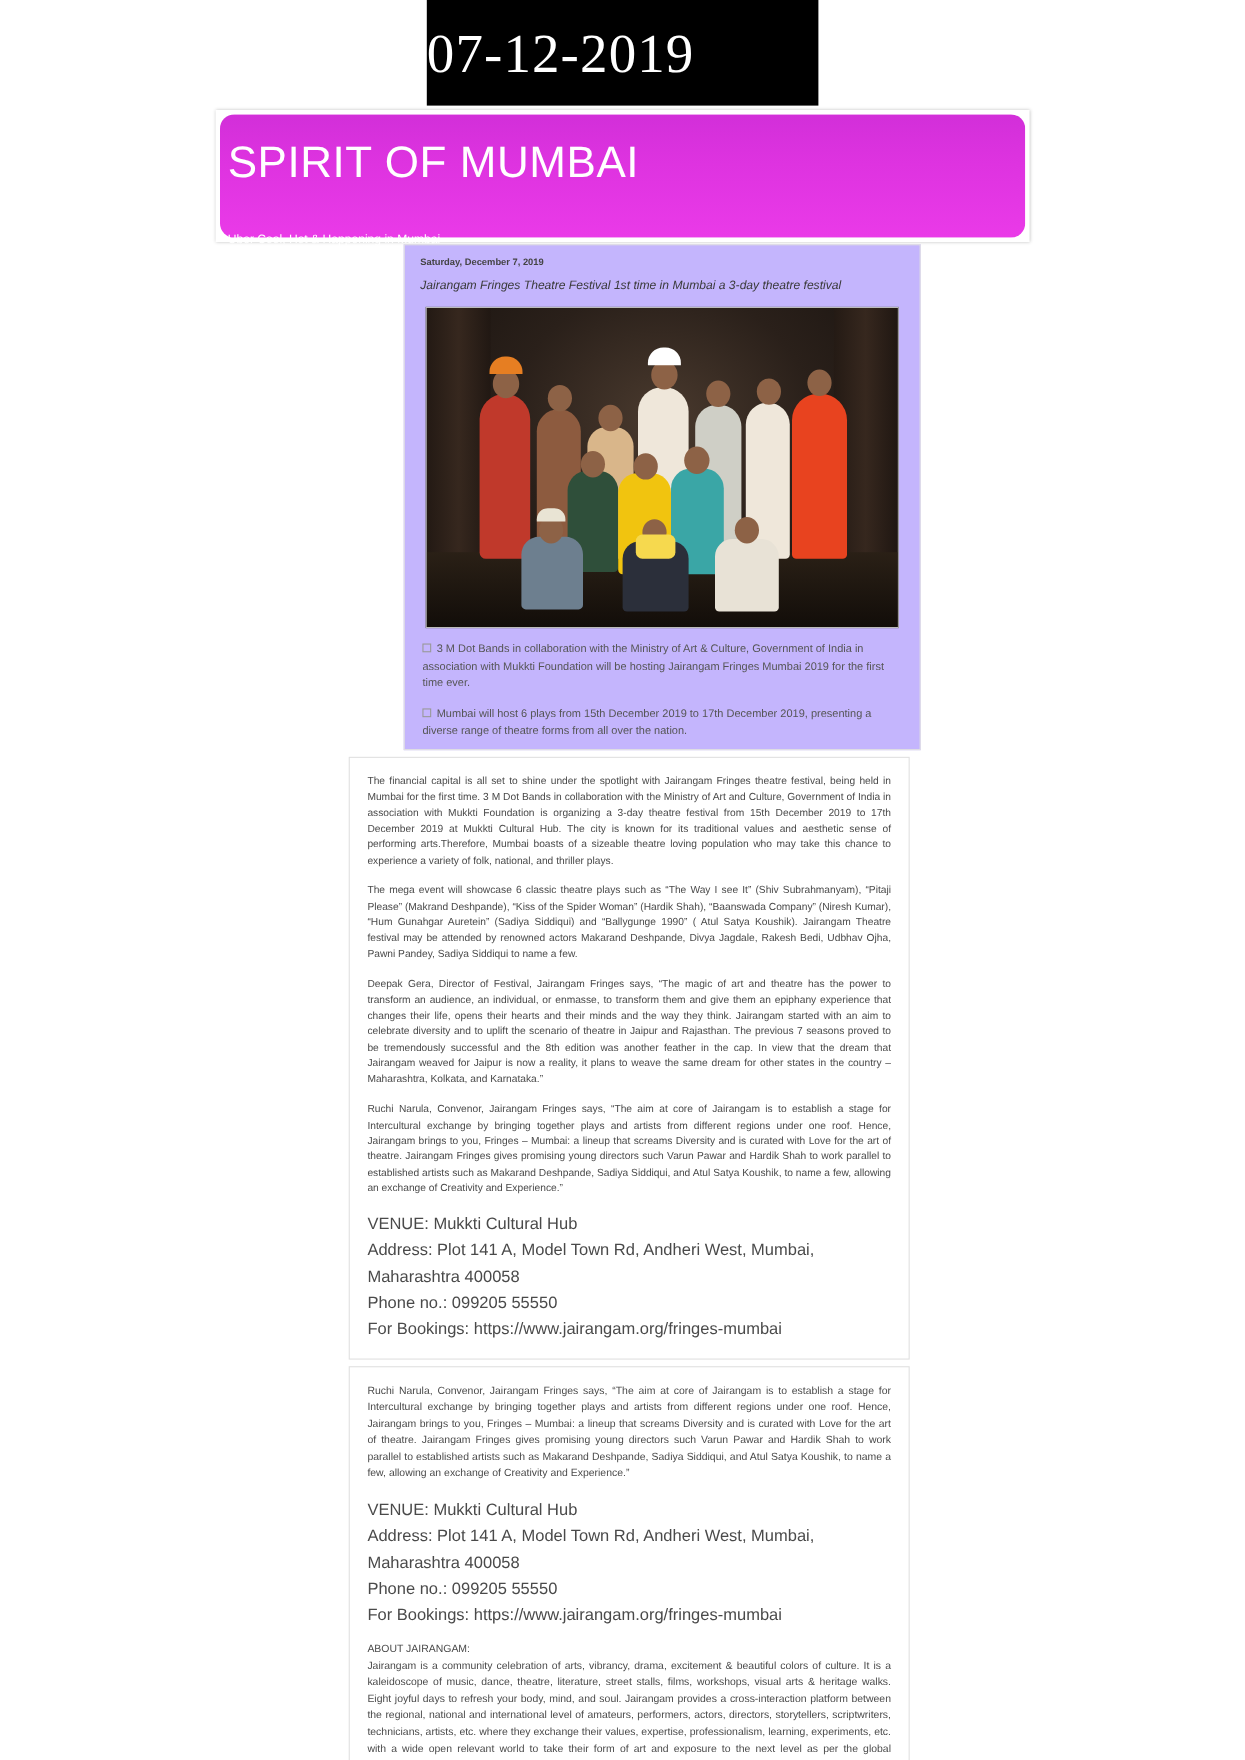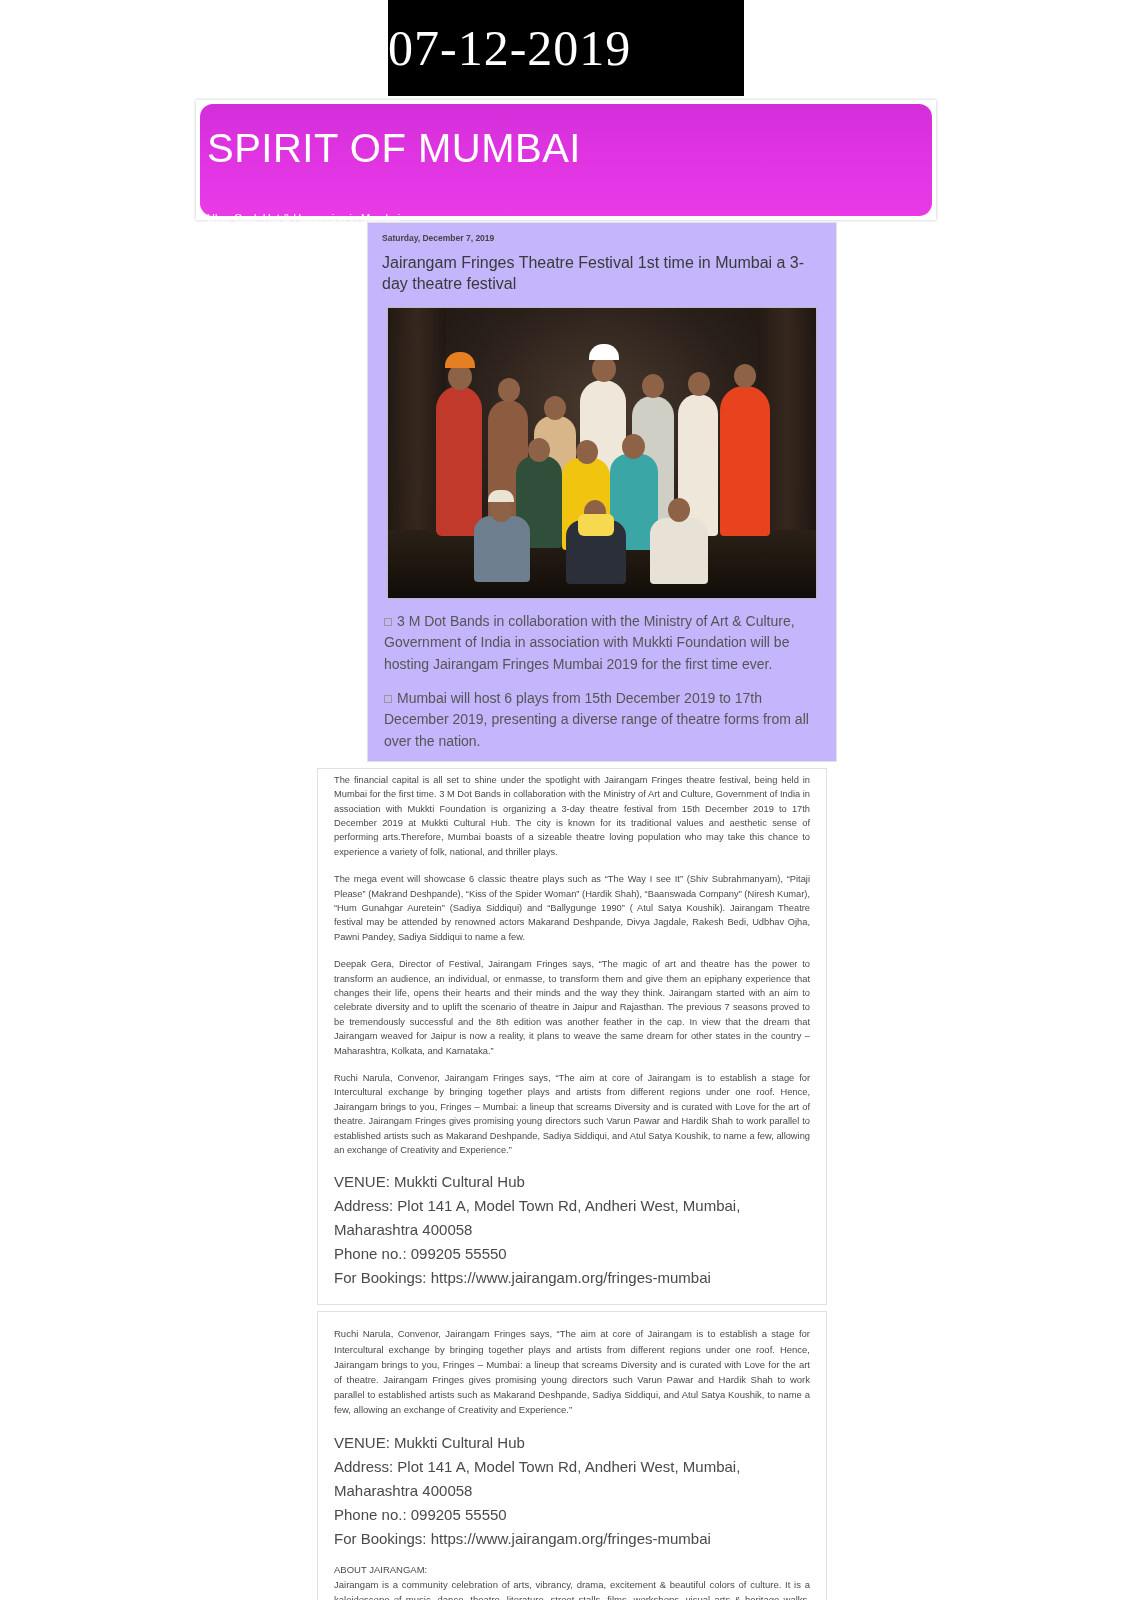--- a/index.html
+++ b/index.html
@@ -77,25 +77,26 @@
     position: relative;
     left: 36px;
   }
   .post-date {
     font-size: 8.5px;
     font-weight: bold;
     color: #444444;
     margin-bottom: 10px;
   }
   .post-title {
-    font-size: 16px;
+    font-size: 11px;
     color: #3a3a3a;
     line-height: 1.3;
     font-weight: normal;
     margin: 0 0 12px 0;
+    font-style: italic;
   }
 
   
   .photo-frame {
     width: 428px;
     height: 290px;
     margin: 0 auto;
     border: 1px solid #bbbbbb;
     background: #1c1310;
     position: relative;
@@ -127,41 +128,41 @@
     border-radius: 40% 40% 18% 18%;
   }
   .head {
     position: absolute;
     border-radius: 50%;
     background: #8d6246;
   }
 
   
   .bullet-para {
-    font-size: 14px;
+    font-size: 10px;
     line-height: 1.55;
     color: #555555;
     margin: 12px 2px 0 2px;
   }
   .bullet-box {
     display: inline-block;
     width: 6px;
     height: 6px;
     border: 1px solid #999;
     margin-right: 5px;
     vertical-align: 0px;
   }
 
   
   .body-card {
     width: 510px;
     margin: 6px auto 0 auto;
     background: #ffffff;
     border: 1px solid #e0e0e0;
-    padding: 4px 16px 14px 16px;
+    padding: 14px 16px 14px 16px;
     box-sizing: border-box;
     position: relative;
     left: 6px;
   }
   .body-card p {
     font-size: 9.3px;
     line-height: 1.55;
     color: #4a4a4a;
     margin: 0 0 13px 0;
     text-align: justify;

